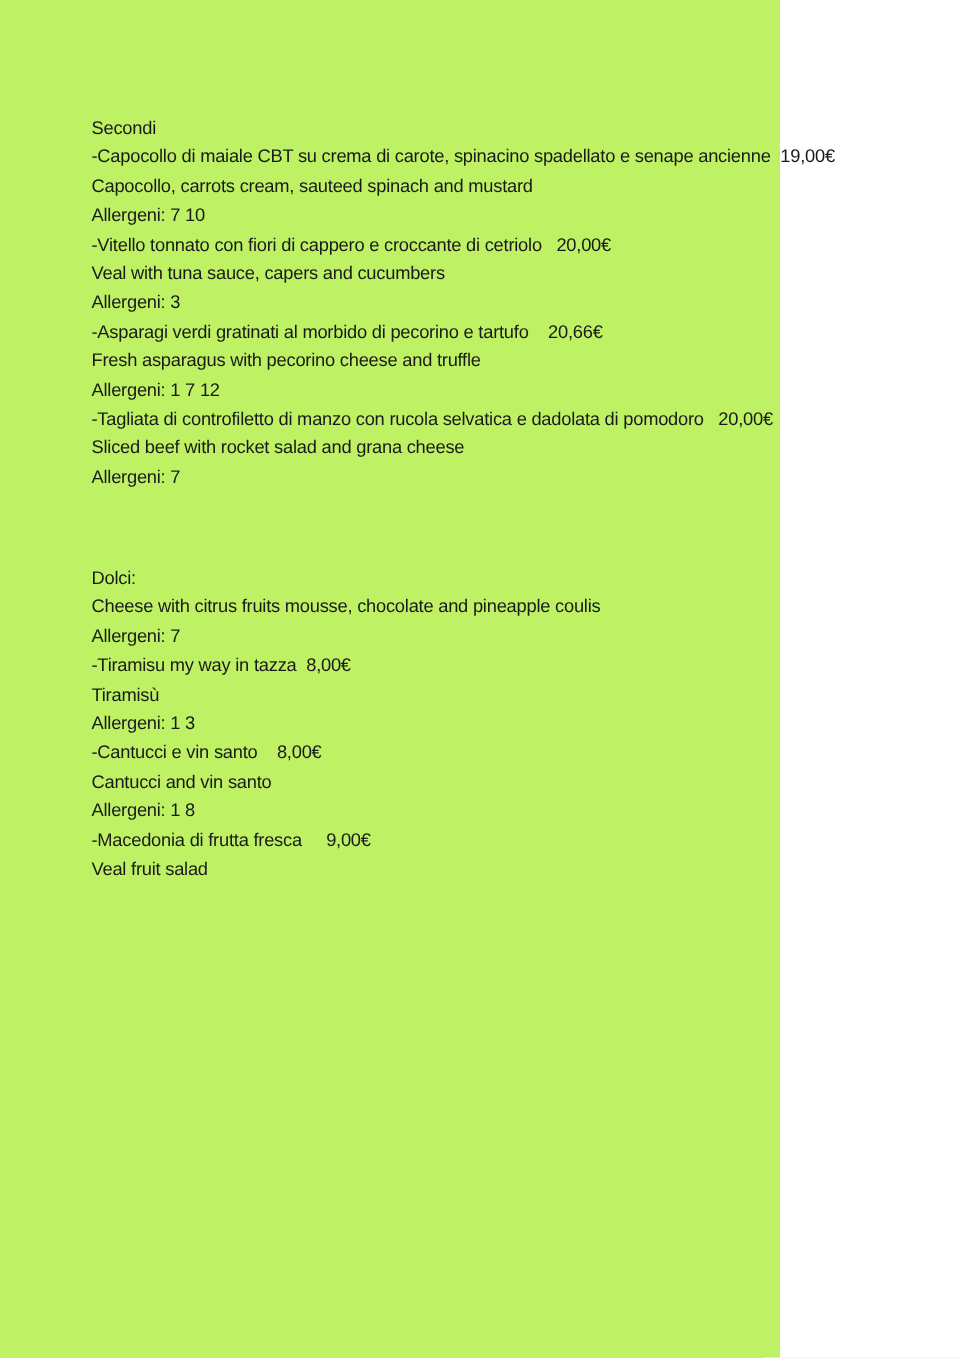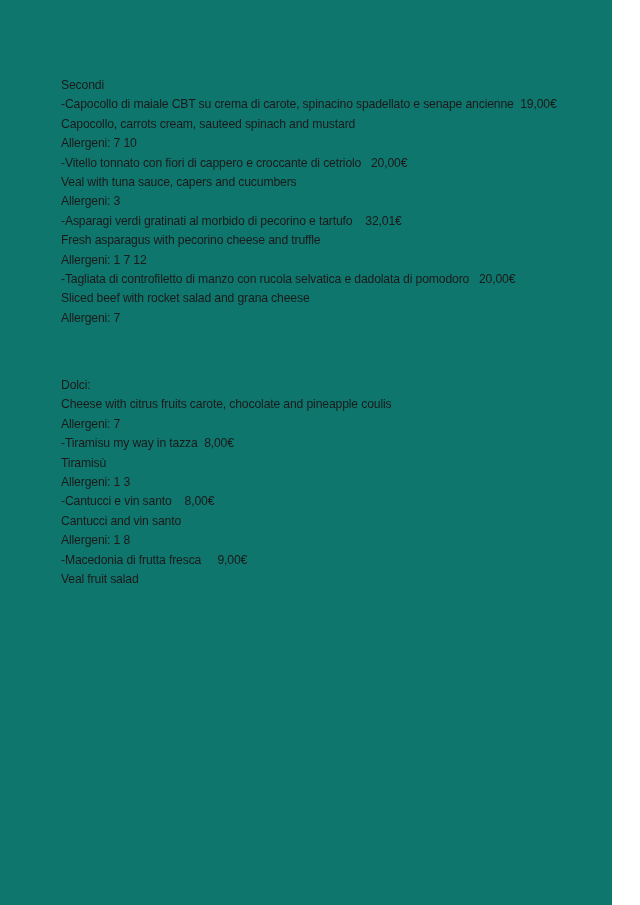--- a/index.html
+++ b/index.html
@@ -11,22 +11,22 @@
       width: 640px;
       height: 905px;
       position: relative;
       overflow: hidden;
       font-family: "Liberation Sans", "DejaVu Sans", sans-serif;
       color: #1a1a1a;
     }
     .page {
       position: absolute;
       left: 0; top: 0;
-      width: 612px; height: 905px;
-      background: #0f766e;
+      width: 520px; height: 905px;
+      background: #bef264;
     }
     .section {
       position: absolute;
       left: 61px;
     }
     .line {
       font-size: 12.2px;
       line-height: 19.4px;
       height: 19.4px;
       white-space: pre;
@@ -44,33 +44,33 @@
     <div class="line">Secondi</div>
 
     <div class="line">-Capocollo di maiale CBT su crema di carote, spinacino spadellato e senape ancienne  19,00€</div>
     <div class="line">Capocollo, carrots cream, sauteed spinach and mustard</div>
     <div class="line">Allergeni: 7 10</div>
 
     <div class="line">-Vitello tonnato con fiori di cappero e croccante di cetriolo   20,00€</div>
     <div class="line">Veal with tuna sauce, capers and cucumbers</div>
     <div class="line">Allergeni: 3</div>
 
-    <div class="line">-Asparagi verdi gratinati al morbido di pecorino e tartufo    32,01€</div>
+    <div class="line">-Asparagi verdi gratinati al morbido di pecorino e tartufo    20,66€</div>
     <div class="line">Fresh asparagus with pecorino cheese and truffle</div>
     <div class="line">Allergeni: 1 7 12</div>
 
     <div class="line">-Tagliata di controfiletto di manzo con rucola selvatica e dadolata di pomodoro   20,00€</div>
     <div class="line">Sliced beef with rocket salad and grana cheese</div>
     <div class="line">Allergeni: 7</div>
   </div>
 
   <div class="section" id="dolci">
     <div class="line">Dolci:</div>
 
-    <div class="line">Cheese with citrus fruits carote, chocolate and pineapple coulis</div>
+    <div class="line">Cheese with citrus fruits mousse, chocolate and pineapple coulis</div>
     <div class="line">Allergeni: 7</div>
 
     <div class="line">-Tiramisu my way in tazza  8,00€</div>
     <div class="line">Tiramisù</div>
     <div class="line">Allergeni: 1 3</div>
 
     <div class="line">-Cantucci e vin santo    8,00€</div>
     <div class="line">Cantucci and vin santo</div>
     <div class="line">Allergeni: 1 8</div>
 

